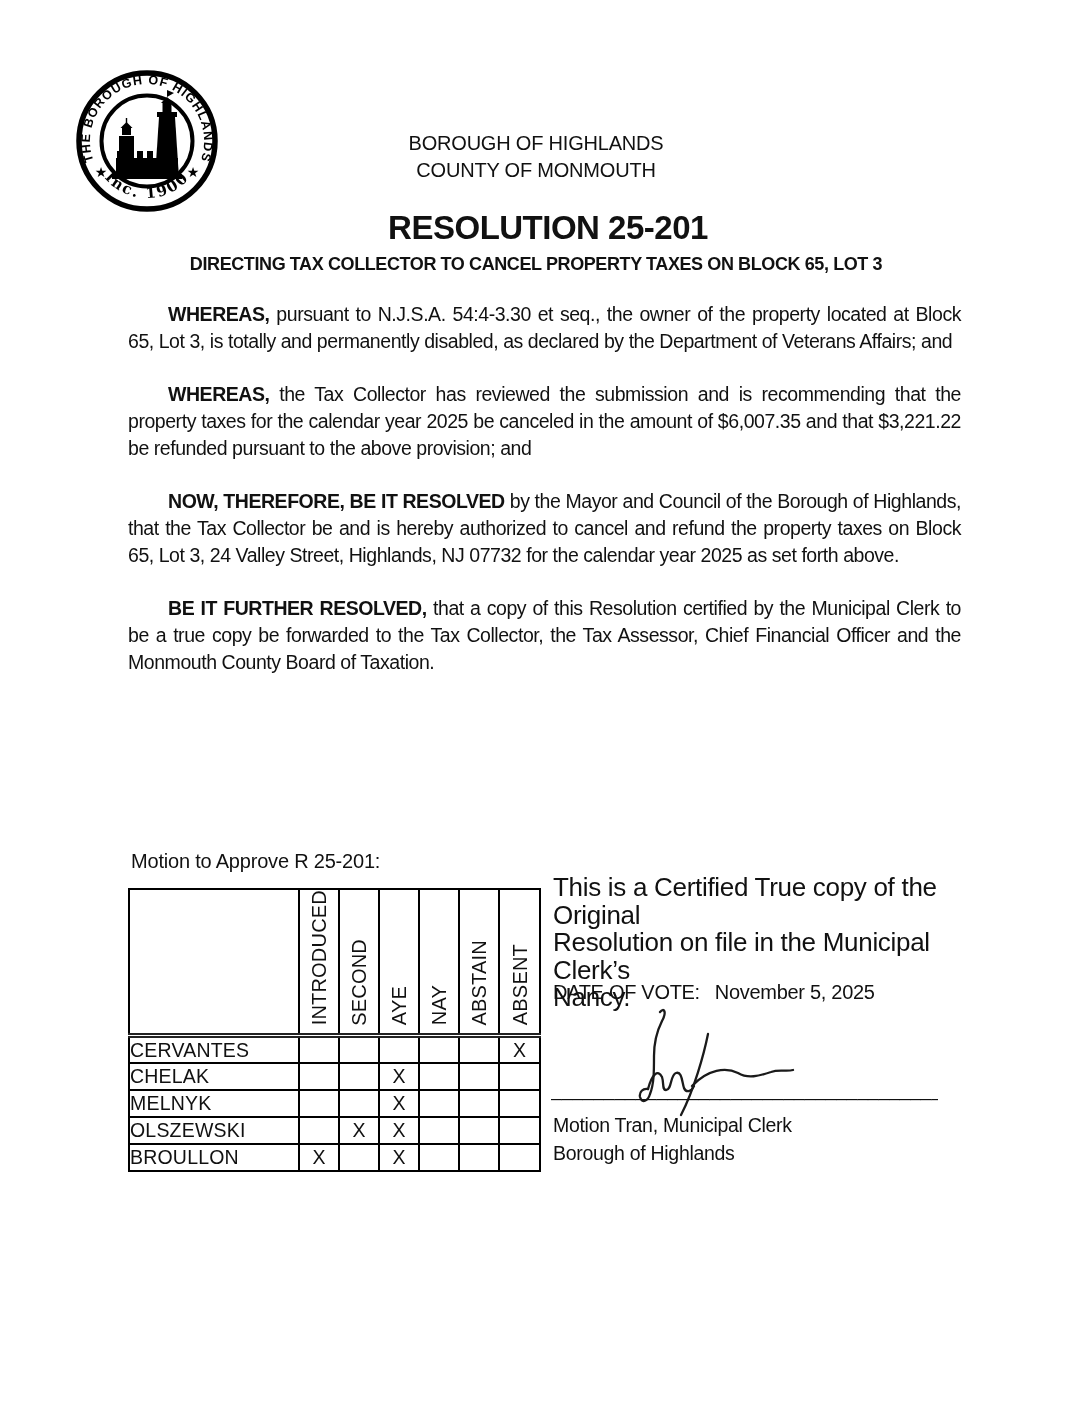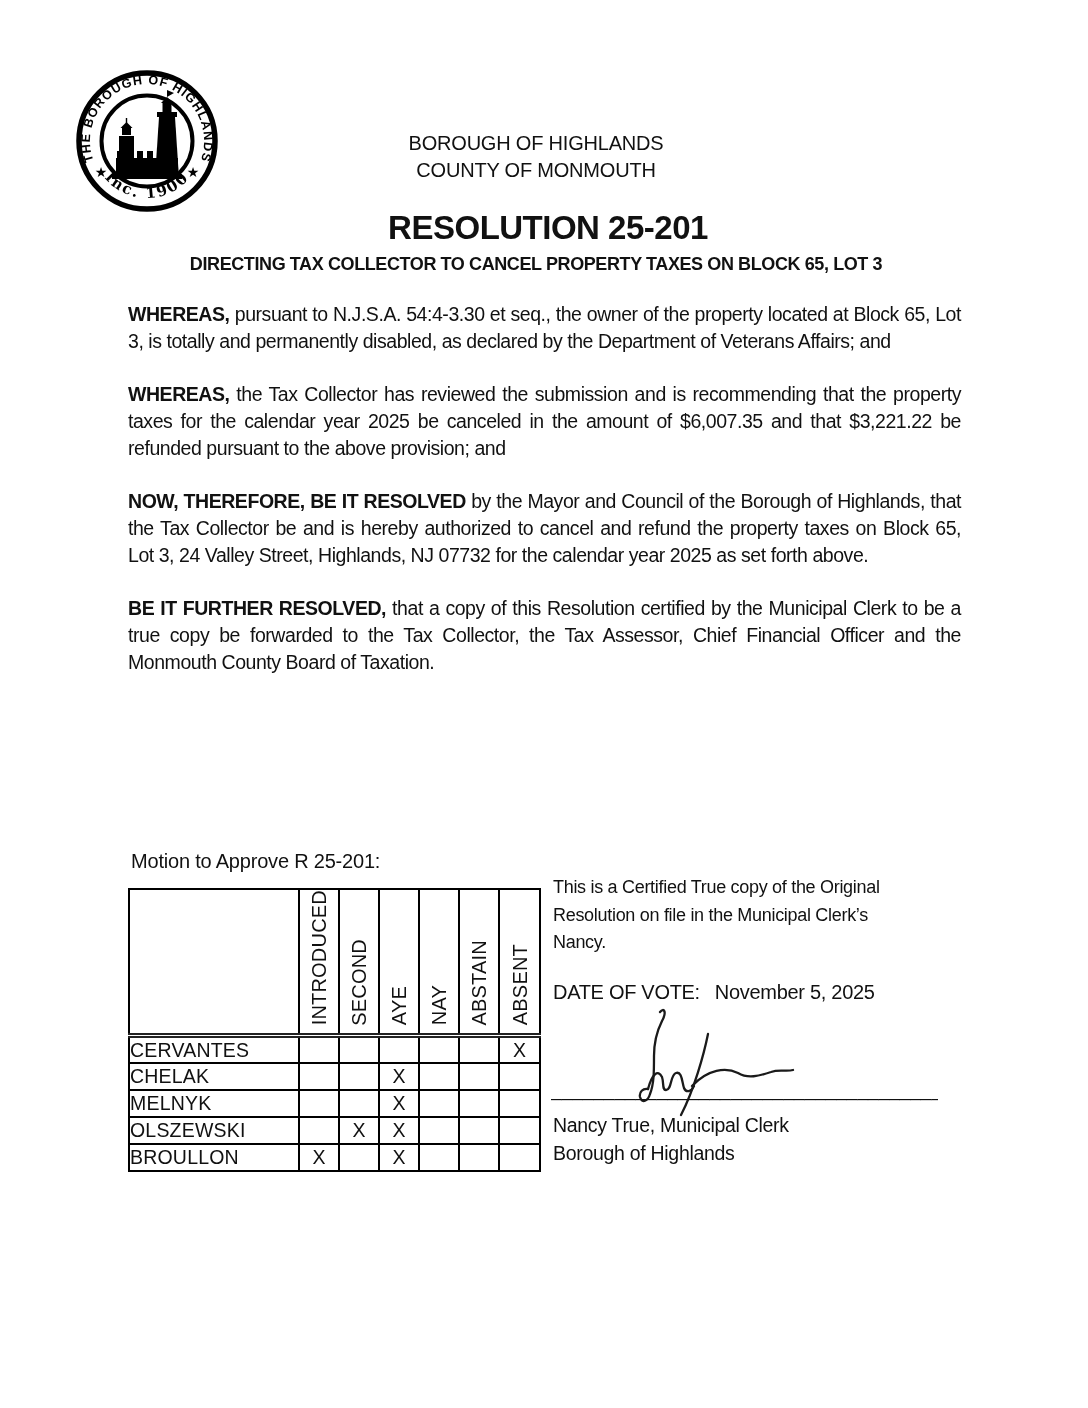--- a/index.html
+++ b/index.html
@@ -19,39 +19,39 @@
   .doc-title  { position:absolute; left:0; top:209px; width:1072px; text-align:center;
                 font-size:33px; font-weight:bold; letter-spacing:-0.5px;margin-left:12px; }
   .doc-subtitle { position:absolute; left:0; top:254px; width:1072px; text-align:center;
                 font-size:18px; font-weight:bold; letter-spacing:-0.4px; }
 
   
   .body-text { position:absolute; left:128px; top:301px; width:833px;
                font-size:19.5px; line-height:27px; letter-spacing:-0.45px;
                text-align:justify; }
   .body-text p { margin:0 0 26px 0; }
-  .body-text .b { font-weight:bold; }
+  .body-text .b { font-weight:bold;margin-left:40px; }
 
   
   .motion { position:absolute; left:131px; top:850px; font-size:20px; letter-spacing:-0.2px;text-align:center; }
   table.vote { position:absolute; left:128px; top:888px; border-collapse:collapse;
                table-layout:fixed; }
   table.vote td, table.vote th { border:2px solid #000; padding:0; }
   table.vote thead th { height:139px; vertical-align:bottom; border-bottom:5px double #222; }
   .vlabel { display:block; margin:0 auto 8px auto;
             writing-mode:vertical-rl; transform:rotate(180deg);
             font-size:20px; font-weight:normal; letter-spacing:0.2px; line-height:1;
             font-family:"Liberation Sans", sans-serif; }
   table.vote tbody td { height:27px; font-size:19.5px; }
   td.name-cell { padding-left:9px; letter-spacing:0.2px; }
   td.mark-cell { text-align:center; }
 
   
   .cert { position:absolute; left:553px; top:874px; width:410px;
-          font-size:18px; line-height:27.5px; letter-spacing:-0.3px; }
+          font-size:26px; line-height:27.5px; letter-spacing:-0.3px; }
   .date-row { position:absolute; left:553px; top:981px; font-size:20px; letter-spacing:-0.3px; }
   .date-row .dval { margin-left:15px; }
   .sig-underscores { position:absolute; left:551px; top:1079px; width:387px; height:30px;
           font-size:19px; white-space:nowrap; overflow:hidden; letter-spacing:0; }
   .signer { position:absolute; left:553px; top:1111px; font-size:19.5px; line-height:28px;
           letter-spacing:-0.3px; }
   .sig-svg { position:absolute; left:596px; top:1006px; width:210px; height:112px; }
 </style>
 </head>
 <body>
@@ -207,17 +207,17 @@
       <path d="M 64,6 C 68,1 71,6 66,15 C 61,25 58,38 58,50 C 58,66 58,78 54,88 C 52,95 46,98 44,91 C 43,86 47,82 52,83"></path>
       <path d="M 52,83 C 56,68 62,63 66,71 C 68,77 66,84 70,84 C 76,84 74,69 80,67 C 86,65 86,76 88,82 C 90,87 95,86 98,80"></path>
       <path d="M 112,28 C 108,48 98,84 85,109"></path>
       <path d="M 96,80 C 112,63 130,61 142,67 C 152,73 163,70 175,66 C 183,63 191,66 197,64"></path>
     </g>
   </svg>
 
   <div class="sig-underscores">________________________________________</div>
 
   <div class="signer">
-    <div>Nancy True, Municipal Clerk</div>
+    <div>Motion Tran, Municipal Clerk</div>
     <div>Borough of Highlands</div>
   </div>
 
 </div>
 
 </body></html>

